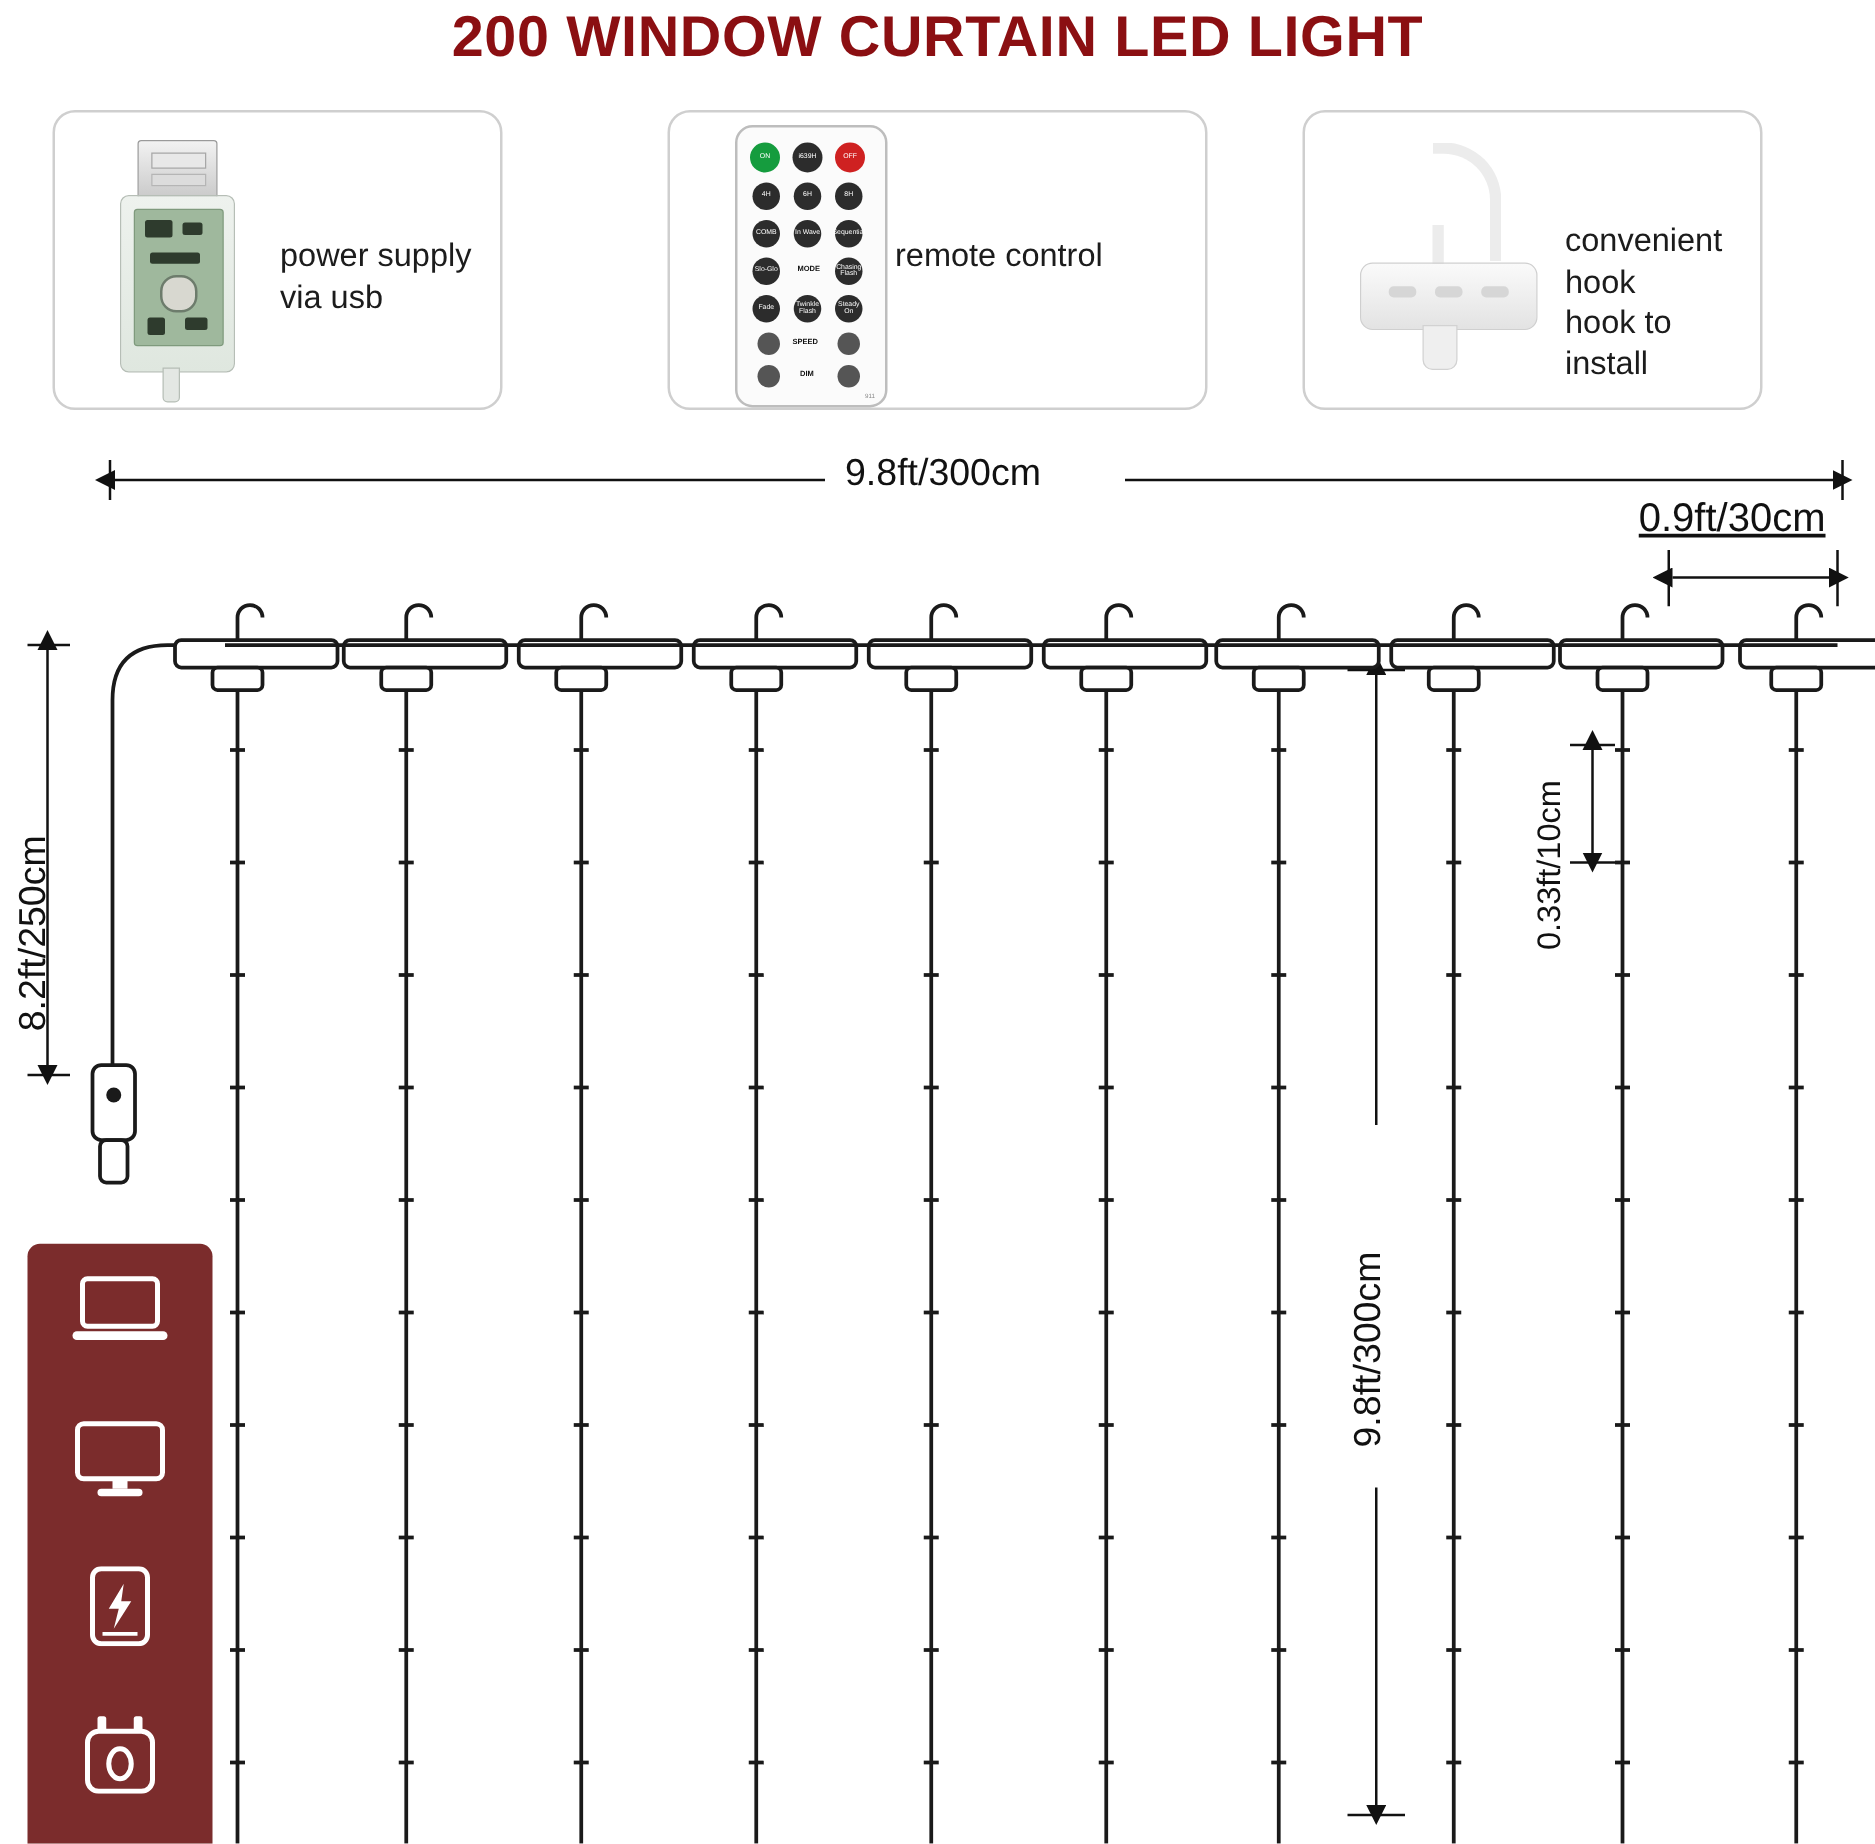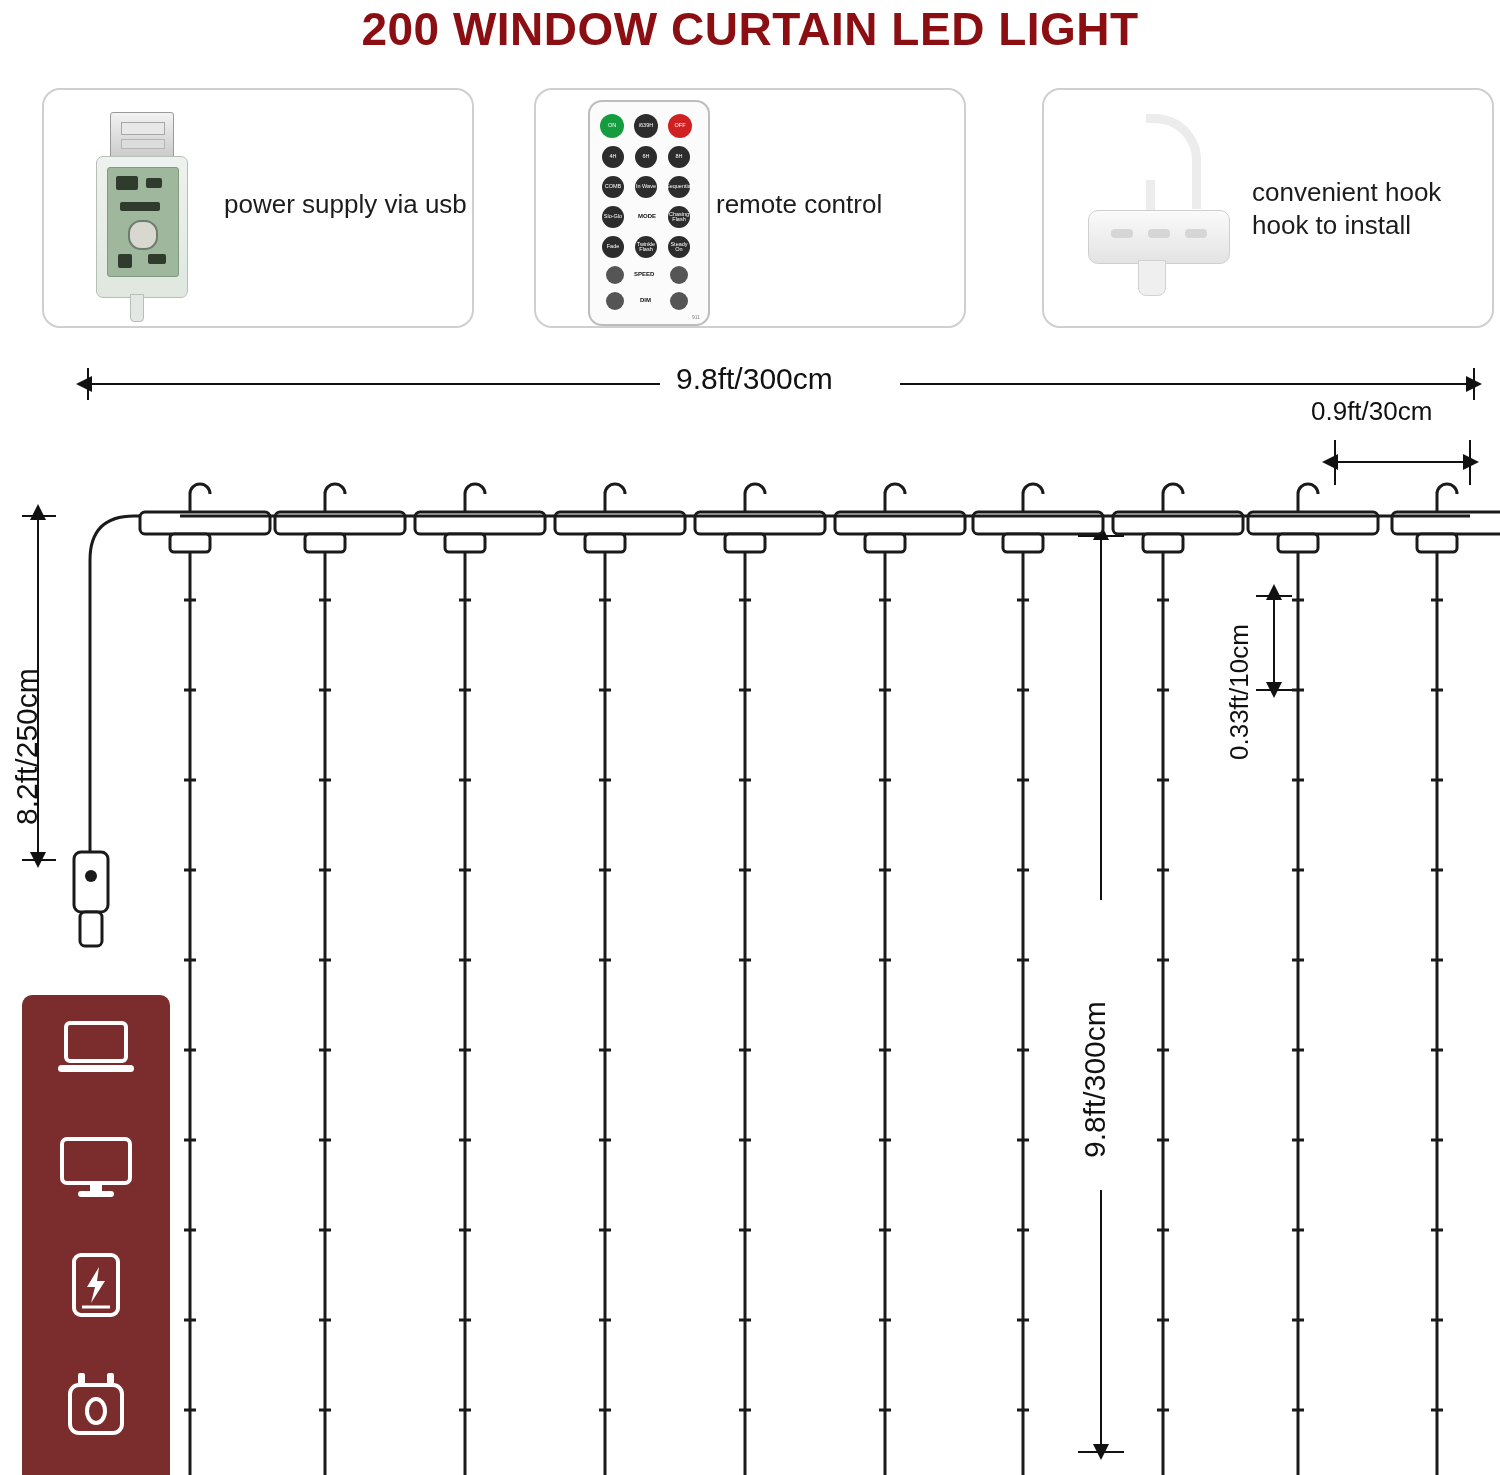--- a/index.html
+++ b/index.html
@@ -32,23 +32,23 @@
   
   .feature-card {
     position: absolute;
     top: 88px;
     height: 240px;
     border: 2px solid #cfcfcf;
     border-radius: 18px;
     background: #ffffff;
     box-sizing: border-box;
   }
-  #card-usb   { left: 42px;  width: 432px; }
+  #card-usb   { left: 42px;  width: 360px; }
   #card-remote{ left: 534px; width: 432px; }
-  #card-hook  { left: 1042px; width: 452px; }
+  #card-hook  { left: 1042px; width: 368px; }
 
   .feature-label {
     position: absolute;
     font-size: 26px;
     color: #1c1c1c;
     line-height: 1.25;
   }
   #label-usb    { left: 180px; top: 98px; }
   #label-remote { left: 160px; top: 98px; margin-left: 20px; }
   #label-hook   { left: 208px; top: 86px; }
@@ -144,21 +144,21 @@
     font-size: 28px;
     color: #111;
     font-family: "Liberation Sans", sans-serif;
     white-space: nowrap;
   }
   .dim-label.vertical {
     transform-origin: left top;
     transform: rotate(-90deg);
   }
   #dim-top-label   { left: 676px; top: 362px; font-size: 30px; }
-  #dim-right-label { left: 1311px; top: 396px; font-size: 26px; }
+  #dim-right-label { left: 1311px; top: 396px; font-size: 32px; text-decoration: underline; }
   #dim-left-label  { left: 10px;  top: 825px; font-size: 30px; }
   #dim-spacing-label { left: 1224px; top: 760px; font-size: 26px; }
   #dim-drop-label  { left: 1078px; top: 1158px; font-size: 30px; }
 
   
   #device-panel {
     position: absolute;
     left: 22px;
     top: 995px;
     width: 148px;

